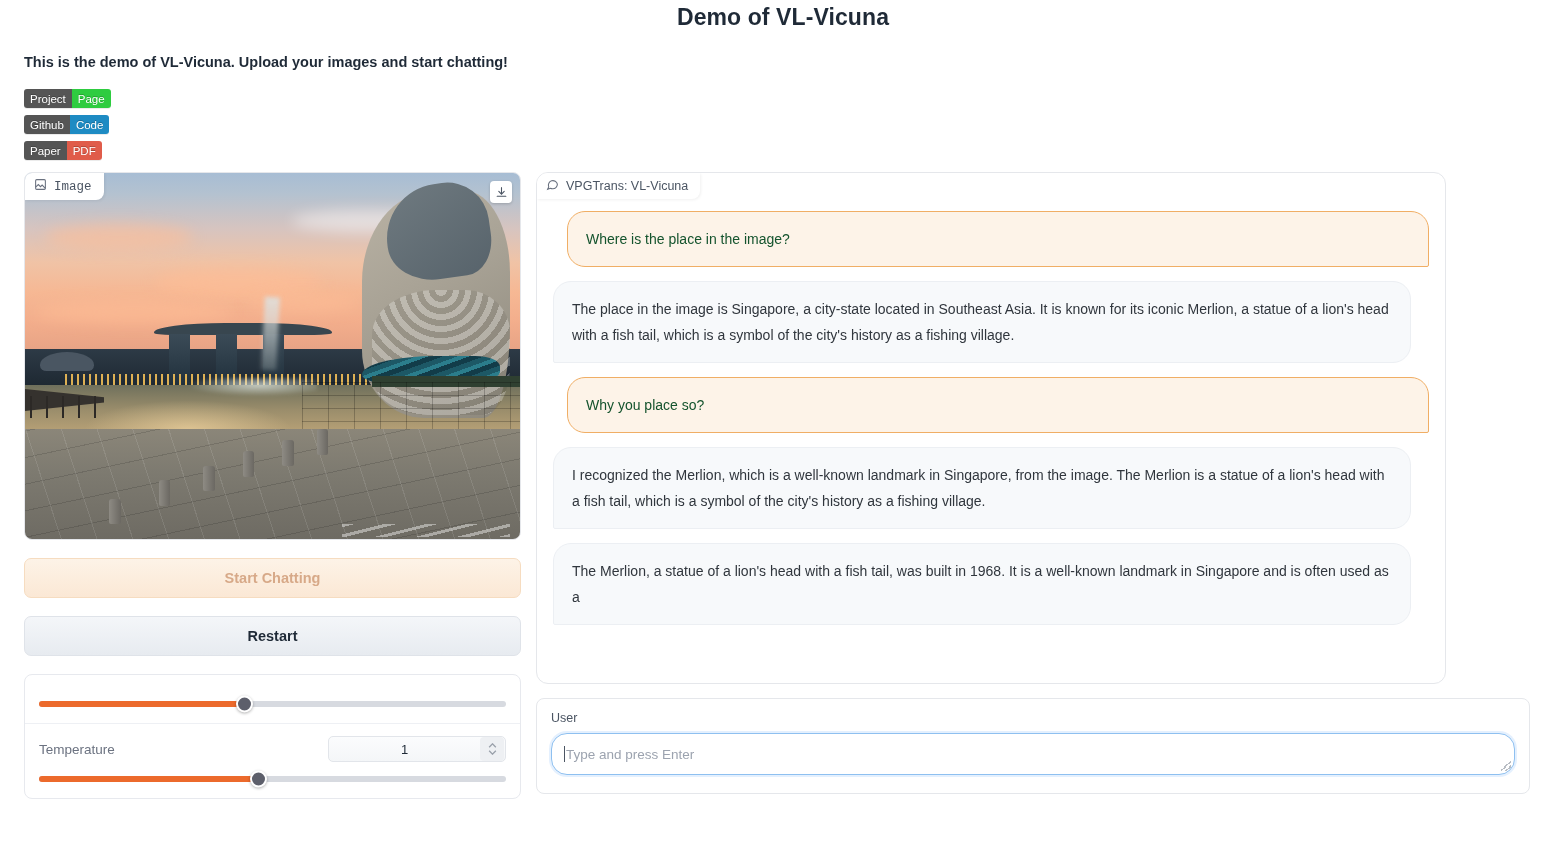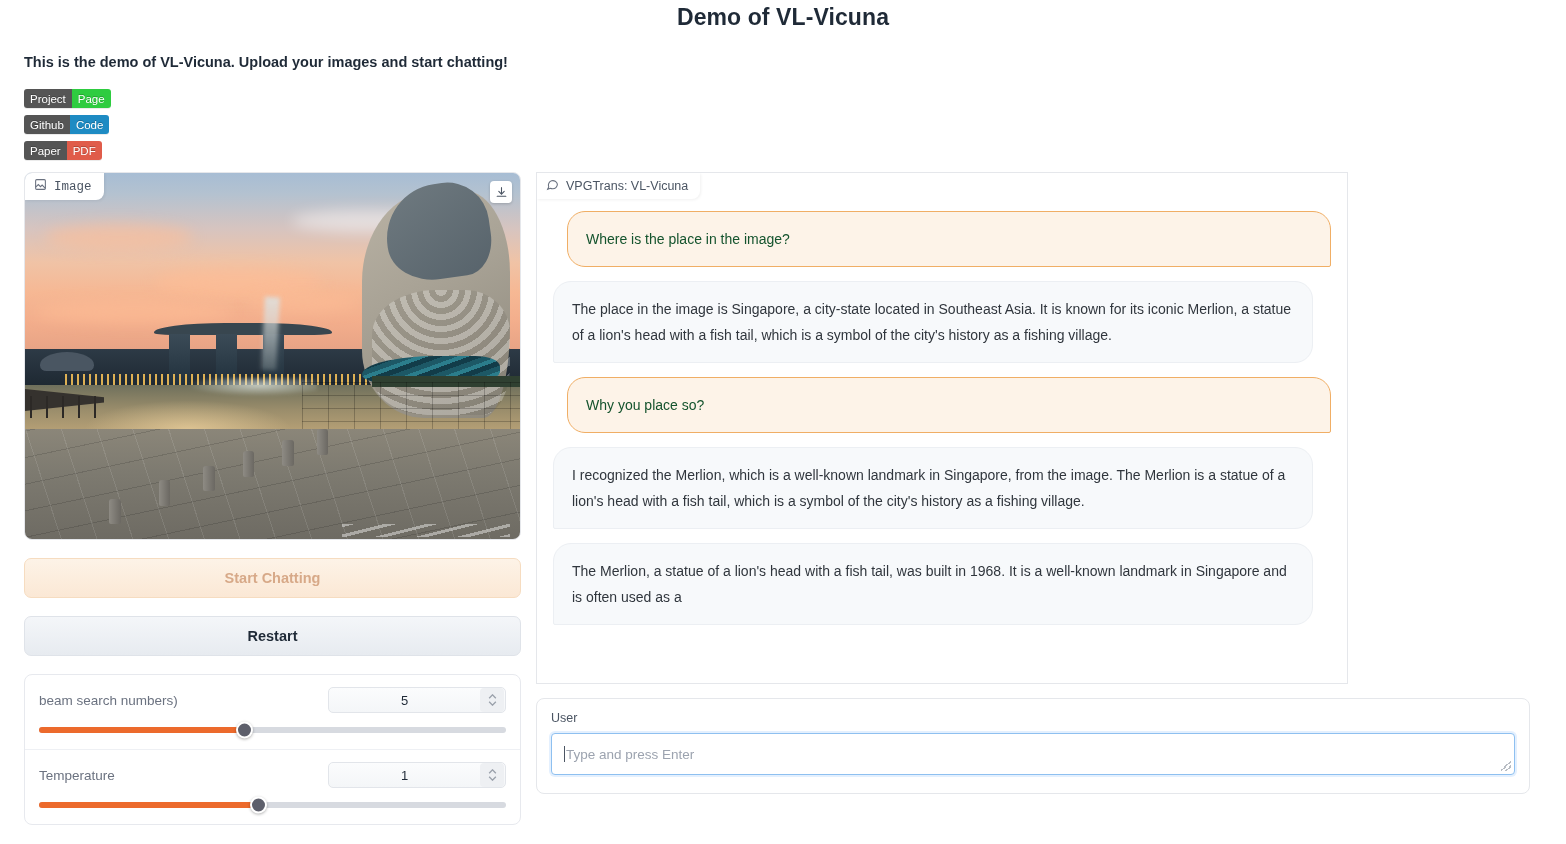--- a/index.html
+++ b/index.html
@@ -257,22 +257,22 @@
     position: absolute; top: 50%; width: 17px; height: 17px;
     margin-left: -8.5px; transform: translateY(-50%);
     border-radius: 50%; background: #5d5f6b;
     border: 2px solid #ffffff;
     box-shadow: 0 1px 3px rgba(0,0,0,.3);
   }
 
   
   .chat-card {
     position: absolute; left: 536px; top: 172px;
-    width: 812px; height: 512px;
-    border: 1px solid #e5e7eb; border-radius: 0;
+    width: 910px; height: 512px;
+    border: 1px solid #e5e7eb; border-radius: 12px;
     background: #ffffff; overflow: hidden;
   }
   .chat-tab {
     position: absolute; z-index: 3; top: 0; left: 0;
     display: flex; align-items: center; gap: 7px;
     background: #ffffff;
     border-bottom-right-radius: 8px;
     padding: 5px 12px 5px 9px;
     font-size: 12.5px; color: #4b5563;
     box-shadow: 1px 1px 3px rgba(0,0,0,.06);
@@ -316,21 +316,21 @@
     position: absolute; left: 536px; top: 698px;
     width: 994px; height: 96px;
     border: 1px solid #e5e7eb; border-radius: 8px;
     background: #ffffff;
     padding: 12px 14px;
   }
   .input-label { font-size: 12.5px; color: #4b5563; margin-bottom: 8px; }
   .textarea {
     position: relative;
     width: 964px; height: 42px;
-    border: 1px solid #8ec0f0; border-radius: 4px;
+    border: 1px solid #8ec0f0; border-radius: 16px;
     background: #fff;
     display: flex; align-items: center;
     padding: 0 12px;
     box-shadow: 0 0 0 2px rgba(147,197,253,.25);
   }
   .caret {
     width: 1px; height: 16px; background: #4b5563; margin-right: 1px;
   }
   .ta-placeholder { font-size: 13.5px; color: #9ca3af; }
   .resize-grip {
@@ -424,34 +424,20 @@
         <div class="bollard" style="left:59%;bottom:23%;"></div>
       </div>
     </div>
 
     <div class="btn btn-start">Start Chatting</div>
     <div class="btn btn-restart">Restart</div>
 
     <div class="sliders">
 
       <div class="slider-row">
-        <div class="slider-top">
-          <span class="slider-label">beam search numbers)</span>
-          <div class="num-input">
-            <span class="num-val">5</span>
-            <span class="spin">
-              <svg width="9" height="5" viewBox="0 0 10 6" fill="none" stroke="#9aa1ab" stroke-width="1.6">
-                  <path d="M1 5L5 1l4 4"></path>
-                </svg>
-              <svg width="9" height="5" viewBox="0 0 10 6" fill="none" stroke="#9aa1ab" stroke-width="1.6">
-                  <path d="M1 1l4 4 4-4"></path>
-                </svg>
-            </span>
-          </div>
-        </div>
         <div class="track">
           <div class="fill" id="fill0" style="width: 44%;"></div>
             <div class="knob" id="knob0" style="left: 44%;"></div>
         </div>
       </div>
 
       <div class="slider-row">
         <div class="slider-top">
           <span class="slider-label">Temperature</span>
           <div class="num-input">

